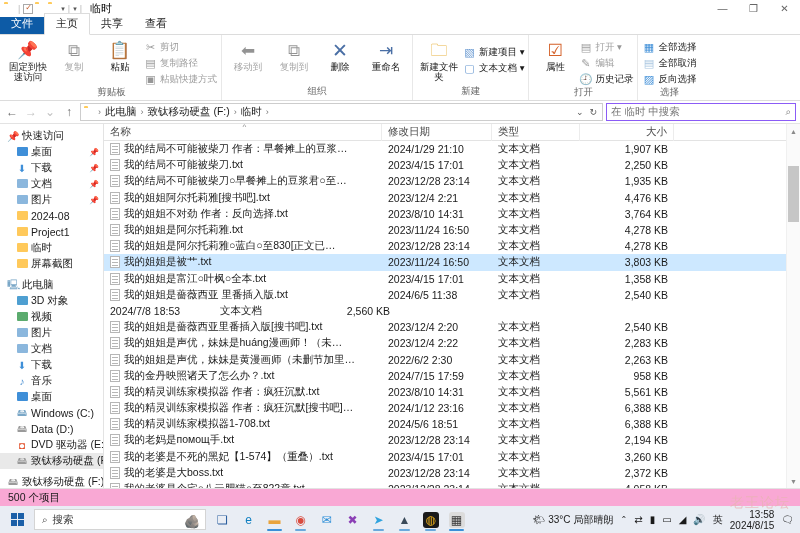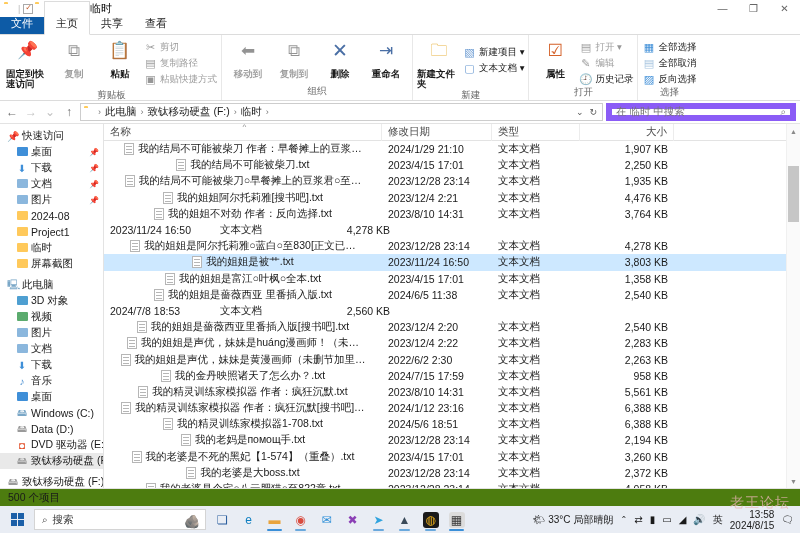--- a/index.html
+++ b/index.html
@@ -19,47 +19,47 @@
   .qat-sep { color: #b9b9b9; font-size: 9px; padding: 0 1px; }
   .qat-chk { width: 10px; height: 10px; border: 1px solid #a9a9a9; background: #fff; position: relative; }
   .qat-chk:after { content: "✓"; position: absolute; left: 1px; top: -2px; font-size: 8px; color: #c05a2a; }
   .caret { font-size: 7px; color: #555; }
   .title-text { font-size: 11px; color: #000; margin-left: 5px; }
   .winctl { position: absolute; right: 0; top: 0; height: 17px; display: flex; }
   .winctl div { width: 31px; height: 17px; display: flex; align-items: center; justify-content: center; font-size: 10px; color: #666; }
 
   
   .tabbar { height: 18px; display: flex; align-items: flex-end; border-bottom: 1px solid #dcdcdc; background: #fff; flex: 0 0 auto; }
-  .tab { padding: 14px 11px 3px; font-size: 11px; color: #1a1a1a; }
+  .tab { padding: 2px 11px 3px; font-size: 11px; color: #1a1a1a; }
   .tab.file { background: #0d5ba6; color: #fff; padding: 3px 11px; }
   .tab.active { border: 1px solid #dcdcdc; border-bottom: 1px solid #fff; background: #fff; position: relative; top: 1px; }
 
   
   .ribbon { height: 66px; background: #fff; border-bottom: 1px solid #dcdcdc; display: flex; align-items: stretch; flex: 0 0 auto; padding-left: 2px; }
   .rgroup { display: flex; flex-direction: column; justify-content: space-between; border-right: 1px solid #e8e8e8; padding: 2px 4px 0; }
   .rgroup-items { display: flex; align-items: flex-start; gap: 2px; height: 52px; }
   .rgroup-label { text-align: center; font-size: 9.5px; color: #666; padding-bottom: 2px; }
   .bigbtn { width: 44px; display: flex; flex-direction: column; align-items: center; padding-top: 3px; }
   .bigbtn .gl { font-size: 17px; line-height: 19px; height: 20px; display: flex; align-items: center; }
-  .bigbtn .lb { font-size: 9.5px; line-height: 10px; color: #1a1a1a; margin-top: 9px; font-weight: bold; }
+  .bigbtn .lb { font-size: 9.5px; text-align: center; line-height: 10px; color: #1a1a1a; margin-top: 2px; }
   .bigbtn.dim .gl, .bigbtn.dim .lb { opacity: .42; }
   .smallcol { display: flex; flex-direction: column; justify-content: flex-start; padding-top: 3px; gap: 2px; }
   .smallbtn { display: flex; align-items: center; gap: 3px; font-size: 9.5px; color: #1a1a1a; height: 14px; }
   .smallbtn .gl { font-size: 11px; width: 13px; text-align: center; display: inline-block; }
   .smallbtn.dim { opacity: .45; }
 
   
   .addrbar { height: 22px; display: flex; align-items: center; gap: 3px; padding: 0 4px; background: #fff; flex: 0 0 auto; }
   .navbtn { width: 16px; height: 18px; display: flex; align-items: center; justify-content: center; font-size: 12px; color: #6d6d6d; }
   .navbtn.dim { color: #c2c2c2; }
   .crumbbox { flex: 1; height: 18px; border: 1px solid #cdcdcd; background: #fff; display: flex; align-items: center; padding: 0 3px; gap: 2px; }
   .crumb { font-size: 10.5px; color: #1a1a1a; padding: 0 1px; }
   .crumb-sep { color: #767676; font-size: 9px; padding: 0 1px; }
   .crumb-end { margin-left: auto; display: flex; gap: 6px; color: #5a5a5a; font-size: 9px; padding-right: 2px; }
-  .searchbox { width: 190px; height: 18px; border: 6px solid #8b5cf6; background: #fff; display: flex; align-items: center; padding: 0 4px; }
+  .searchbox { width: 190px; height: 18px; border: 1px solid #8b5cf6; background: #fff; display: flex; align-items: center; padding: 0 4px; }
   .searchbox .ph { font-size: 10.5px; color: #767676; flex: 1; }
   .searchbox .mag { font-size: 10px; color: #767676; }
 
   
   .main { flex: 1; display: flex; min-height: 0; border-top: 1px solid #e3e3e3; }
   .sidebar { width: 103px; background: #fff; overflow: hidden; padding-top: 4px; position: relative; flex: 0 0 auto; }
   .navitem { height: 16px; display: flex; align-items: center; gap: 3px; font-size: 10.5px; color: #1a1a1a; padding-right: 4px; white-space: nowrap; }
   .navitem.sel { background: #e9e9e9; }
   .navitem .ni { width: 12px; text-align: center; font-size: 10px; display: inline-block; flex: 0 0 auto; }
   .navitem .pin { margin-left: auto; font-size: 8px; color: #9a9a9a; }
@@ -73,35 +73,35 @@
   .colhdr .c { padding: 0 6px; border-right: 1px solid #ececec; height: 17px; display: flex; align-items: center; position: relative; }
   .c-name { width: 278px; }
   .c-date { width: 110px; }
   .c-type { width: 88px; }
   .c-size { width: 94px; justify-content: flex-end; }
   .sortmark { position: absolute; top: -2px; left: 50%; font-size: 8px; color: #888; }
   .rows { flex: 1; overflow: hidden; position: relative; }
   .row { height: 16.2px; display: flex; align-items: center; font-size: 10.5px; color: #1a1a1a; }
   .row.sel { background: #cde8ff; }
   .row .cell { padding: 0 6px; overflow: hidden; white-space: nowrap; text-overflow: ellipsis; }
-  .row .cell.name { width: 278px; display: flex; align-items: center; gap: 4px; justify-content: center; }
+  .row .cell.name { width: 278px; display: flex; align-items: center; gap: 4px; }
   .row .cell.date { width: 110px; }
   .row .cell.type { width: 88px; }
   .row .cell.size { width: 94px; text-align: right; display: block; }
   .txtico { width: 10px; height: 12px; background: #fff; border: 1px solid #b6b6b6; position: relative; flex: 0 0 auto; }
   .txtico:before { content: ""; position: absolute; left: 1px; top: 2px; width: 6px; height: 1px; background: #b6b6b6; box-shadow: 0 3px 0 #b6b6b6, 0 6px 0 #b6b6b6; }
 
   
   .vscroll { position: absolute; right: 0; top: 0; bottom: 0; width: 14px; background: #fafafa; border-left: 1px solid #f0f0f0; }
   .vscroll .arr { height: 14px; display: flex; align-items: center; justify-content: center; font-size: 7px; color: #8a8a8a; }
   .vscroll .arr.bot { position: absolute; bottom: 0; left: 0; right: 0; }
   .vscroll .thumb { position: absolute; left: 1px; right: 1px; top: 42px; height: 56px; background: #c6c6c6; }
 
   
-  .statusbar { height: 18px; border-top: 1px solid #e3e3e3; display: flex; align-items: center; padding-left: 8px; font-size: 10.5px; color: #1a1a1a; background: #4d7c0f; flex: 0 0 auto; }
+  .statusbar { height: 18px; border-top: 1px solid #e3e3e3; display: flex; align-items: center; padding-left: 8px; font-size: 10.5px; color: #1a1a1a; background: #f9a8d4; flex: 0 0 auto; }
 
   
   .taskbar { height: 27px; background: #e9edf4; display: flex; align-items: center; padding: 0 2px; flex: 0 0 auto; position: relative; }
   .startbtn { width: 30px; height: 25px; display: flex; align-items: center; justify-content: center; }
   .winlogo { width: 13px; height: 13px; display: grid; grid-template-columns: 6px 6px; grid-template-rows: 6px 6px; gap: 1px; }
   .winlogo i { background: #1b5fa8; display: block; }
   .tsearch { width: 172px; height: 21px; background: #fff; border: 1px solid #d4d4d4; display: flex; align-items: center; gap: 5px; padding: 0 7px; margin-left: 2px; position: relative; overflow: hidden; }
   .tsearch .mag { font-size: 10px; color: #444; }
   .tsearch .tx { font-size: 10.5px; color: #333; }
   .tsearch .stones { position: absolute; right: 4px; bottom: 0; font-size: 13px; }
@@ -456,20 +456,24 @@
           <div class="row">
             <div class="cell name">
               <span class="txtico"></span>
               <span>我的姐姐不对劲 作者：反向选择.txt</span>
             </div>
             <div class="cell date">2023/8/10 14:31</div>
             <div class="cell type">文本文档</div>
             <div class="cell size">3,764 KB</div>
           </div>
           <div class="row">
+            <div class="cell name">
+              <span class="txtico"></span>
+              <span>我的姐姐是阿尔托莉雅.txt</span>
+            </div>
             <div class="cell date">2023/11/24 16:50</div>
             <div class="cell type">文本文档</div>
             <div class="cell size">4,278 KB</div>
           </div>
           <div class="row">
             <div class="cell name">
               <span class="txtico"></span>
               <span>我的姐姐是阿尔托莉雅○蓝白○至830[正文已…</span>
             </div>
             <div class="cell date">2023/12/28 23:14</div>

